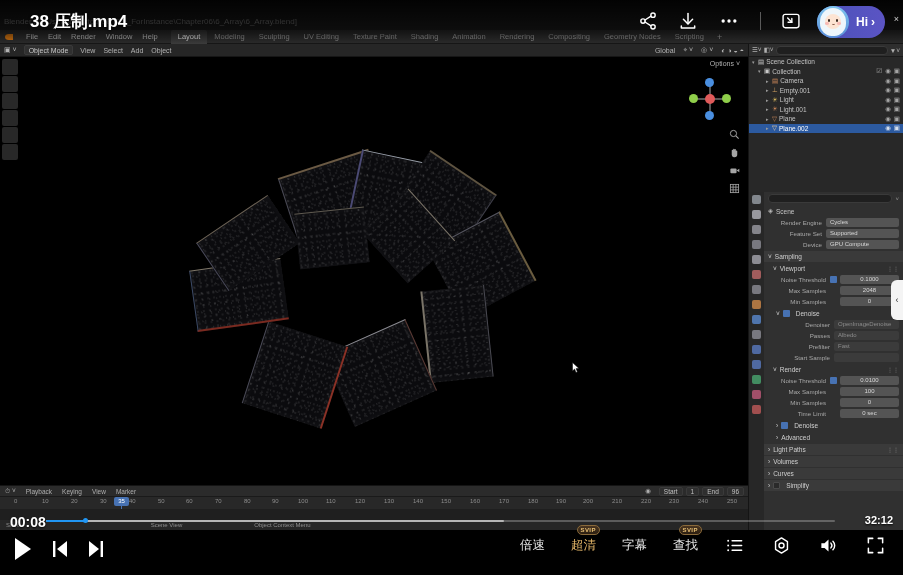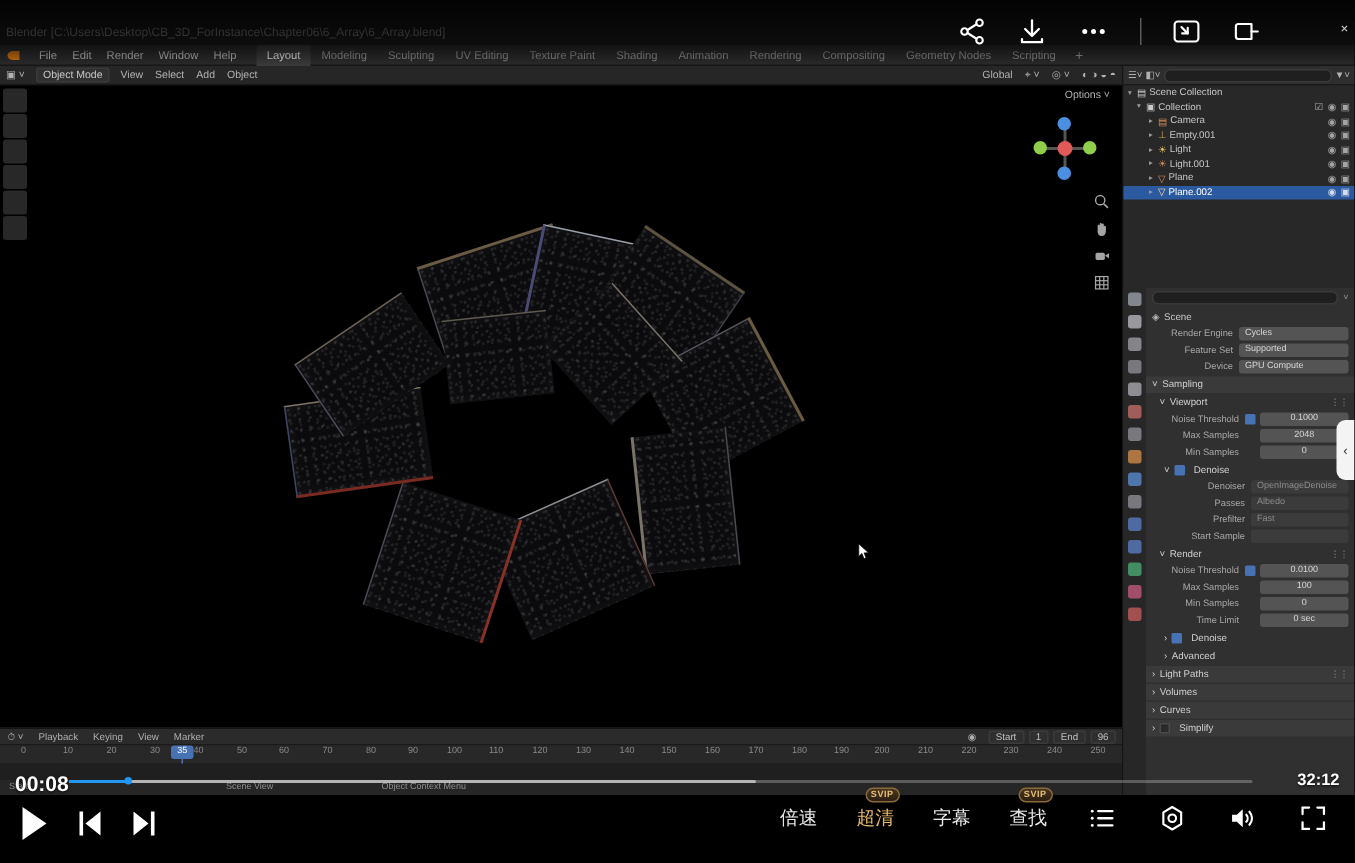--- a/index.html
+++ b/index.html
@@ -543,20 +543,21 @@
           <span class="pr-chk off"></span>
           <span>Simplify</span>
         </div>
       </div>
     </div>
 
     <div class="side-arrow">‹</div>
   </div>
 
   <div class="top-chrome">
+    <div class="vid-title">38 压制.mp4</div>
     <div class="top-icons">
       <svg width="20" height="20" viewBox="0 0 24 24" fill="none" stroke="#fff" stroke-width="1.7" stroke-linecap="round">
         <circle cx="18" cy="5" r="2.6"></circle>
           <circle cx="6" cy="12" r="2.6"></circle>
           <circle cx="18" cy="19" r="2.6"></circle>
         <line x1="8.4" y1="10.8" x2="15.6" y2="6.2"></line>
           <line x1="8.4" y1="13.2" x2="15.6" y2="17.8"></line>
       </svg>
       <svg width="20" height="20" viewBox="0 0 24 24" fill="none" stroke="#fff" stroke-width="1.8" stroke-linecap="round" stroke-linejoin="round">
         <line x1="12" y1="3" x2="12" y2="15"></line>
@@ -571,20 +572,33 @@
       <span class="tdivider"></span>
       <svg width="20" height="20" viewBox="0 0 24 24" fill="none" stroke="#fff" stroke-width="1.7" stroke-linejoin="round">
         <rect x="2.5" y="4" width="19" height="16" rx="2.5"></rect>
         <polyline points="8,8.5 13,13.5" stroke-linecap="round"></polyline>
           <polyline points="13,9 13,13.5 8.5,13.5" stroke-linecap="round"></polyline>
       </svg>
       <svg width="20" height="20" viewBox="0 0 24 24" fill="none" stroke="#fff" stroke-width="1.7" stroke-linejoin="round">
         <path d="M16 6 H5.5 a2 2 0 00-2 2 v8 a2 2 0 002 2 H16 Z"></path>
         <line x1="16" y1="12" x2="21" y2="12" stroke-linecap="round"></line>
       </svg>
+    </div>
+    <div class="avatar-pill">
+      <div class="avatar">
+        <div class="av-hood"></div>
+        <div class="av-face"></div>
+        <div class="av-eye" style="left:11px"></div>
+        <div class="av-eye" style="left:19px"></div>
+        <div class="av-cheek" style="left:8px"></div>
+        <div class="av-cheek" style="left:20px"></div>
+        <div class="av-mouth"></div>
+      </div>
+      <span class="hi-text">Hi</span>
+      <span class="hi-text" style="margin-left:3px">›</span>
     </div>
     <span class="close-x">×</span>
   </div>
 
 
   <div class="bottom-bar">
 
     <div class="progress-wrap">
       <span class="time-left">00:08</span>
       <span class="time-right">32:12</span>

